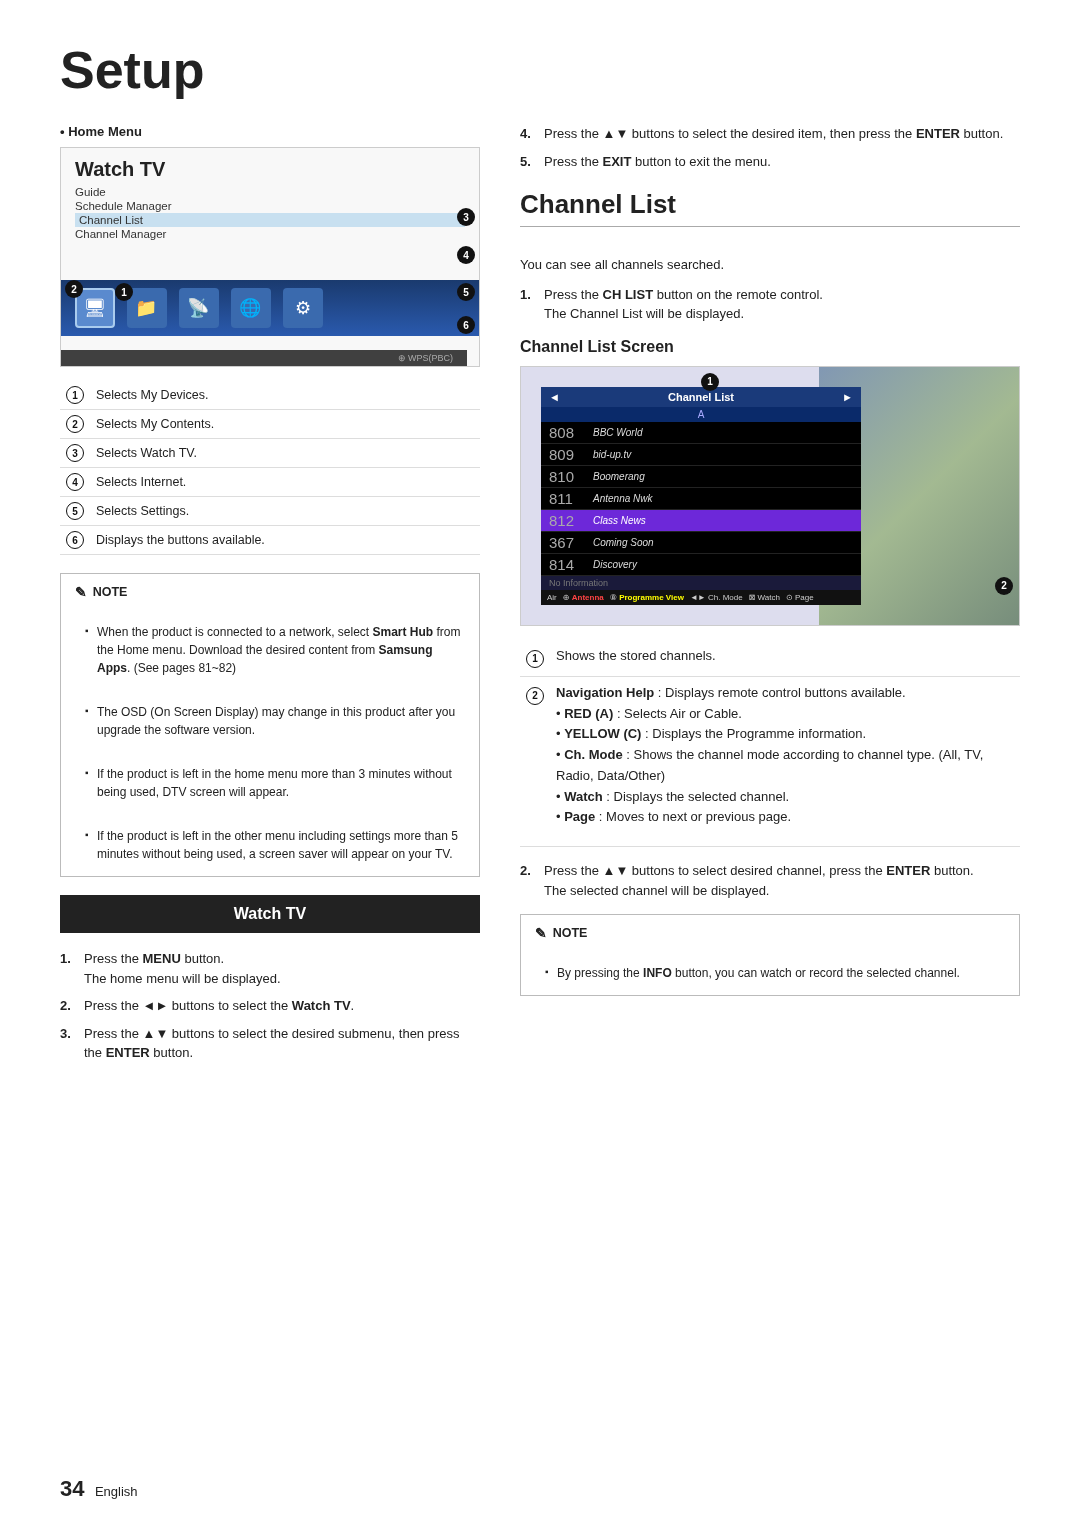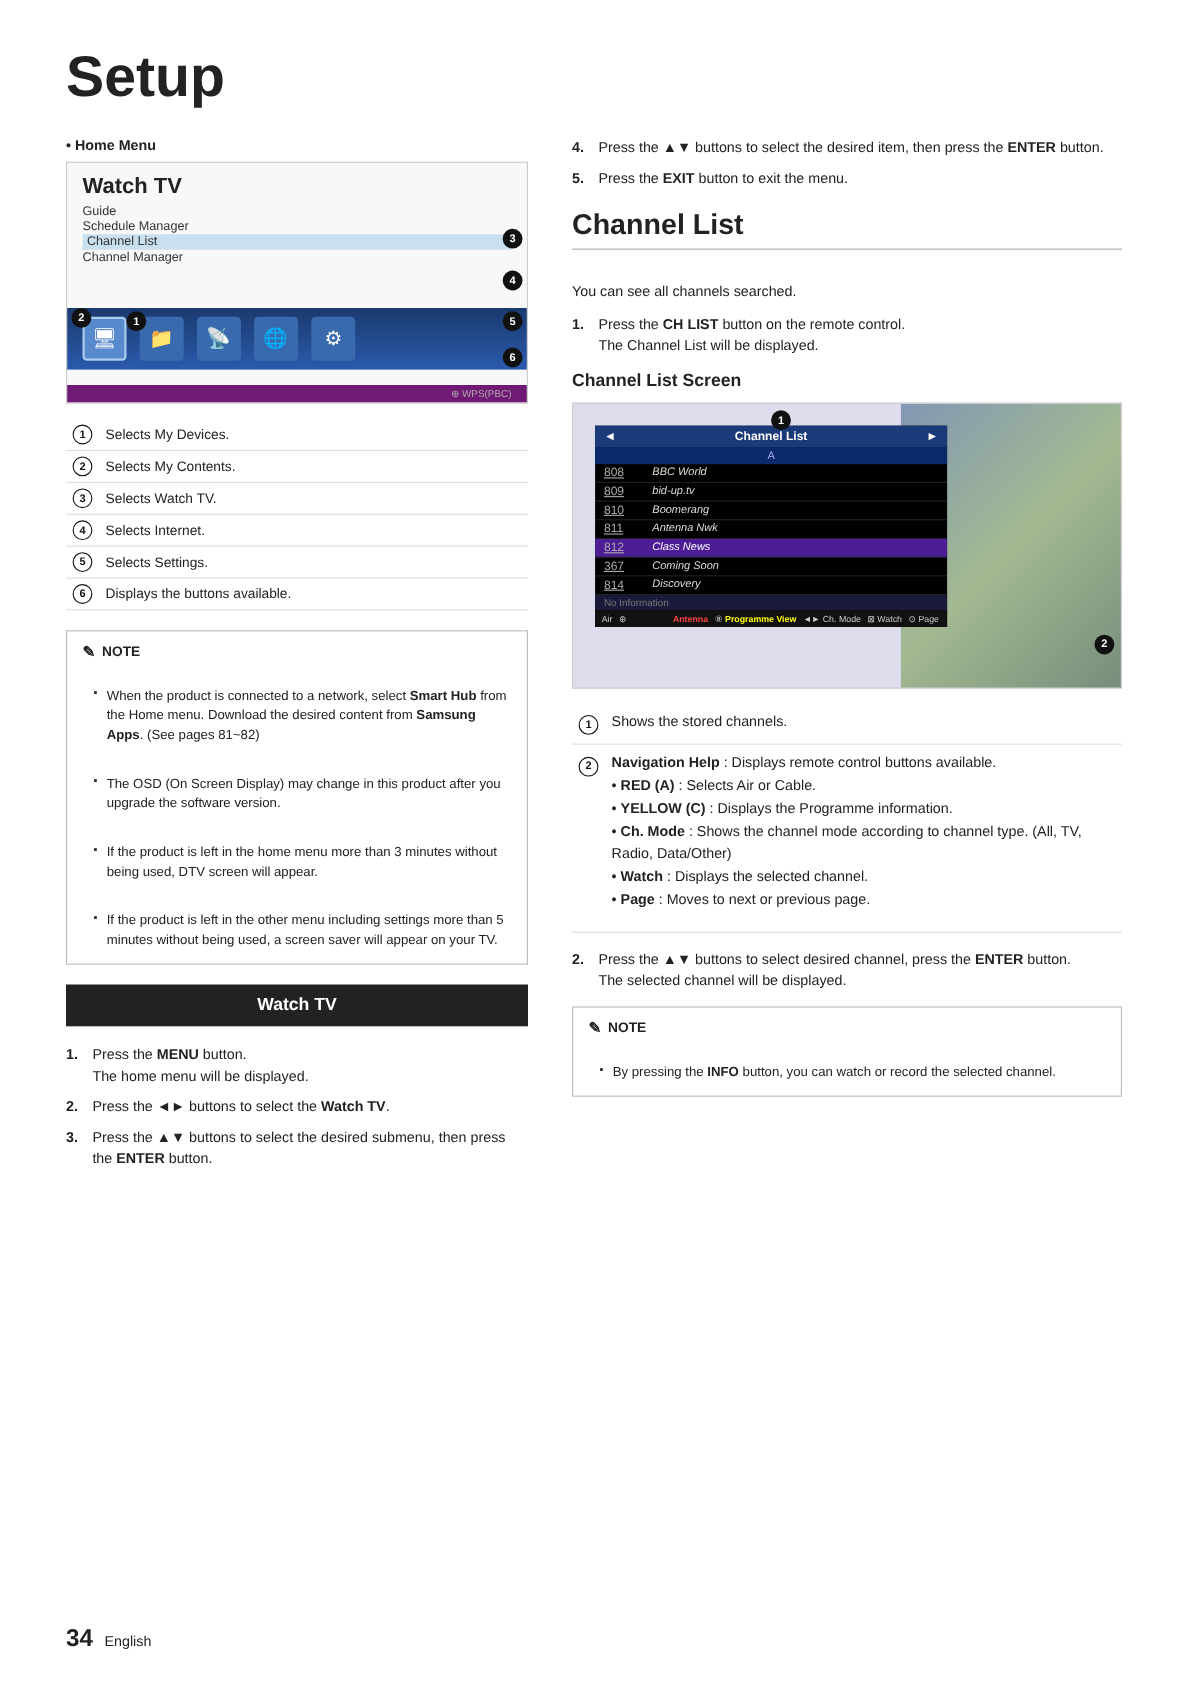--- a/index.html
+++ b/index.html
@@ -82,22 +82,22 @@
       display: flex; align-items: center; justify-content: center;
       font-size: 18px;
       color: #fff;
     }
     .tv-icon.active {
       background: #5a8ace;
       border: 2px solid #aaccee;
     }
     .watch-tv-bottom {
       position: absolute;
-      bottom: 0; left: 0; right: 0;
-      background: #701a75;
+      bottom: 0; left: 0; right: 12px;
+      background: #404040;
       color: #aaa;
       font-size: 9px;
       padding: 3px 14px;
       display: flex;
       justify-content: flex-end;
       align-items: center;
       gap: 4px;
     }
     
     .num-badge {
@@ -259,41 +259,41 @@
     }
     .ch-list-item {
       display: flex;
       align-items: center;
       padding: 2px 8px;
       font-size: 10px;
       border-bottom: 1px solid #222;
       color: #ddd;
     }
     .ch-list-item.highlighted {
-      background: #4c1d95;
+      background: #6d28d9;
       color: #fff;
     }
-    .ch-list-item .ch-num { width: 44px; color: #aaa; font-size: 11px; text-decoration: underline; }
+    .ch-list-item .ch-num { width: 44px; color: #aaa; font-size: 15px; }
     .ch-list-item .ch-name { flex: 1; font-style: italic; }
     .ch-no-info {
       background: #1a1a3a;
       padding: 2px 8px;
       font-size: 9px;
       color: #777;
     }
     .ch-bottom-bar {
       background: #111;
       padding: 3px 6px;
       font-size: 8px;
       color: #ccc;
       display: flex;
       gap: 6px;
       align-items: center;
     }
-    .ch-btn-red { color: #f44; font-weight: bold; margin-left: 40px; }
+    .ch-btn-red { color: #f44; font-weight: bold; }
     .ch-btn-yellow { color: #ff0; font-weight: bold; }
     .ch-bg-image {
       position: absolute;
       right: 0; top: 0;
       width: 200px; height: 260px;
       background: linear-gradient(135deg, #5a7a9a, #8aaa6a, #4a6a4a);
       opacity: 0.7;
     }
     
     .nav-help {

